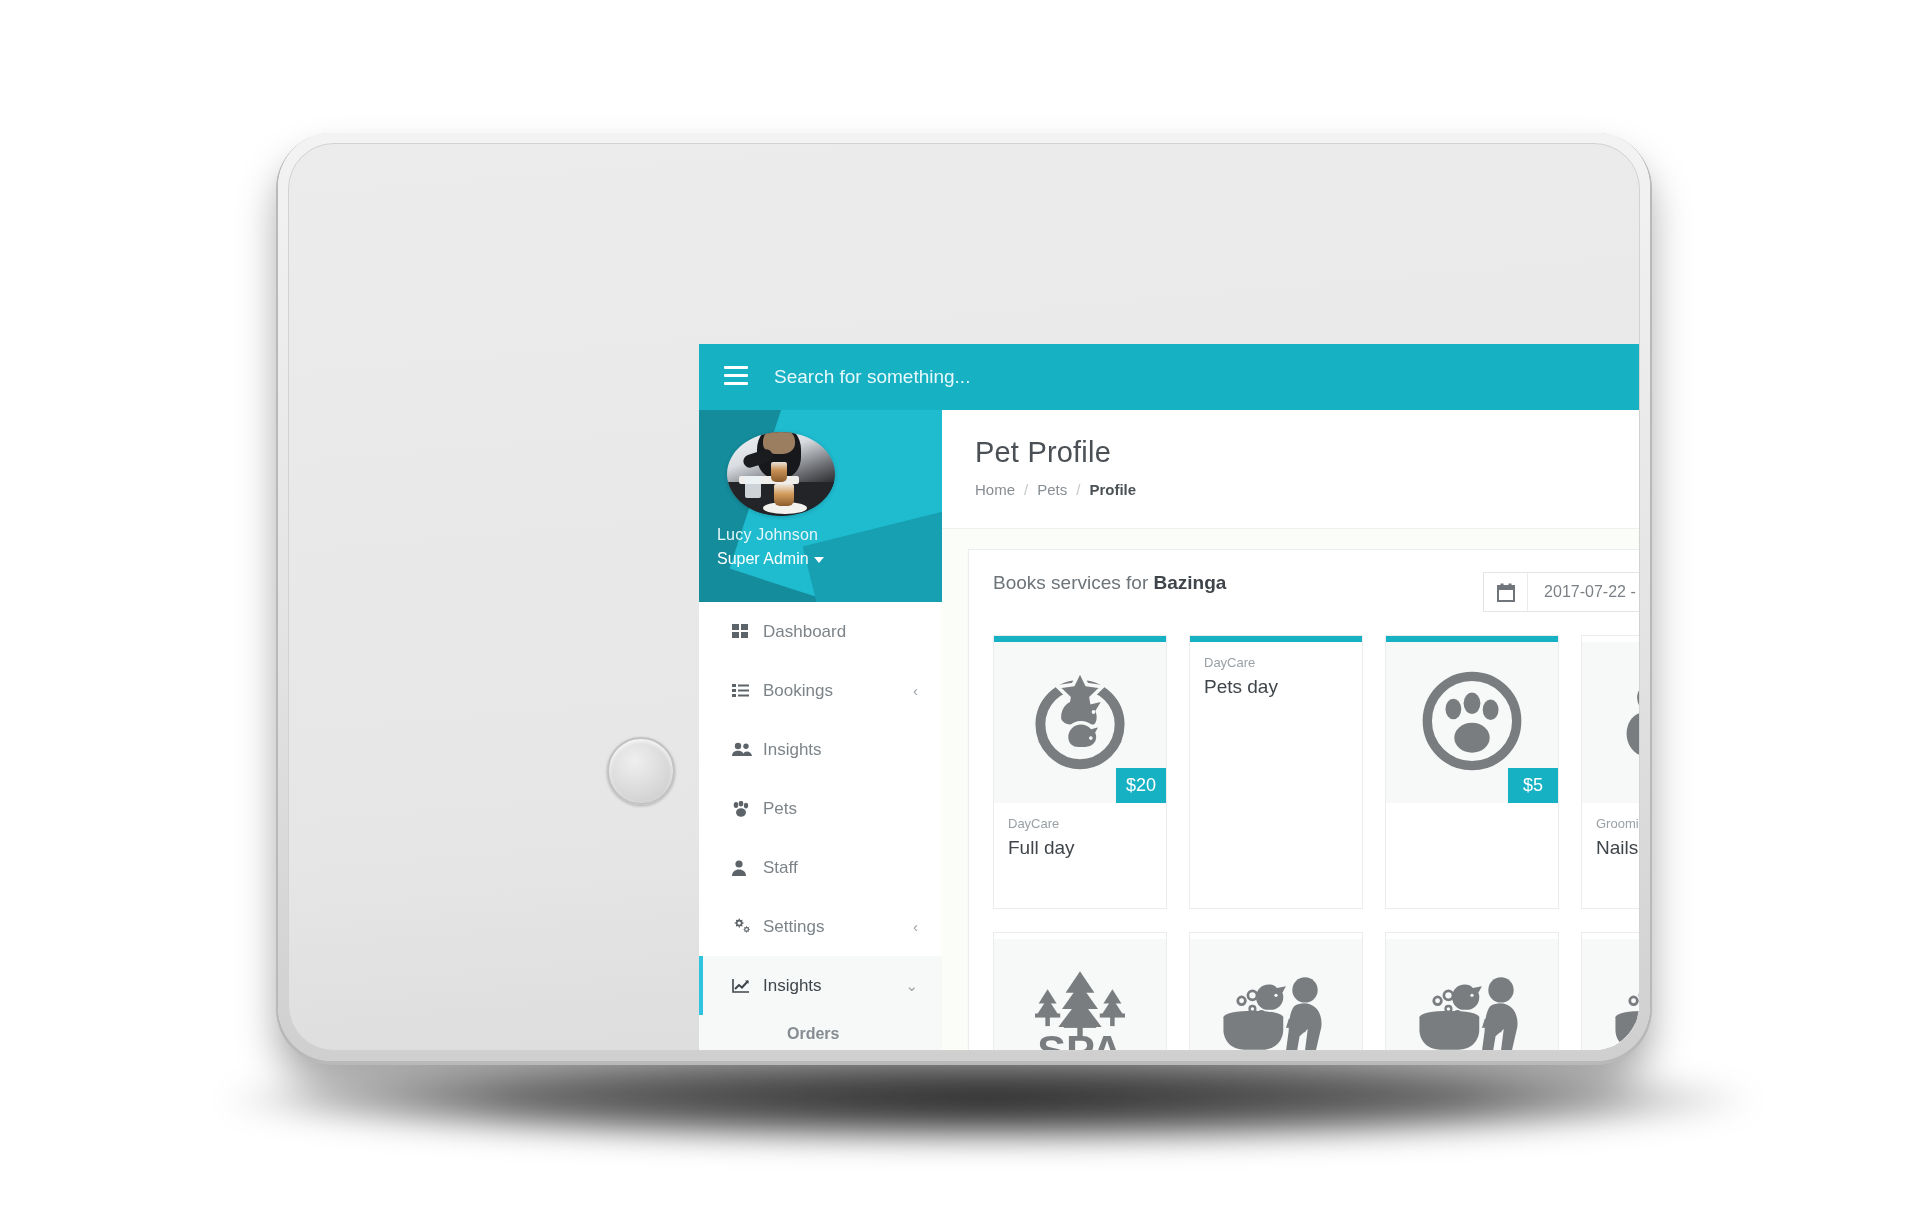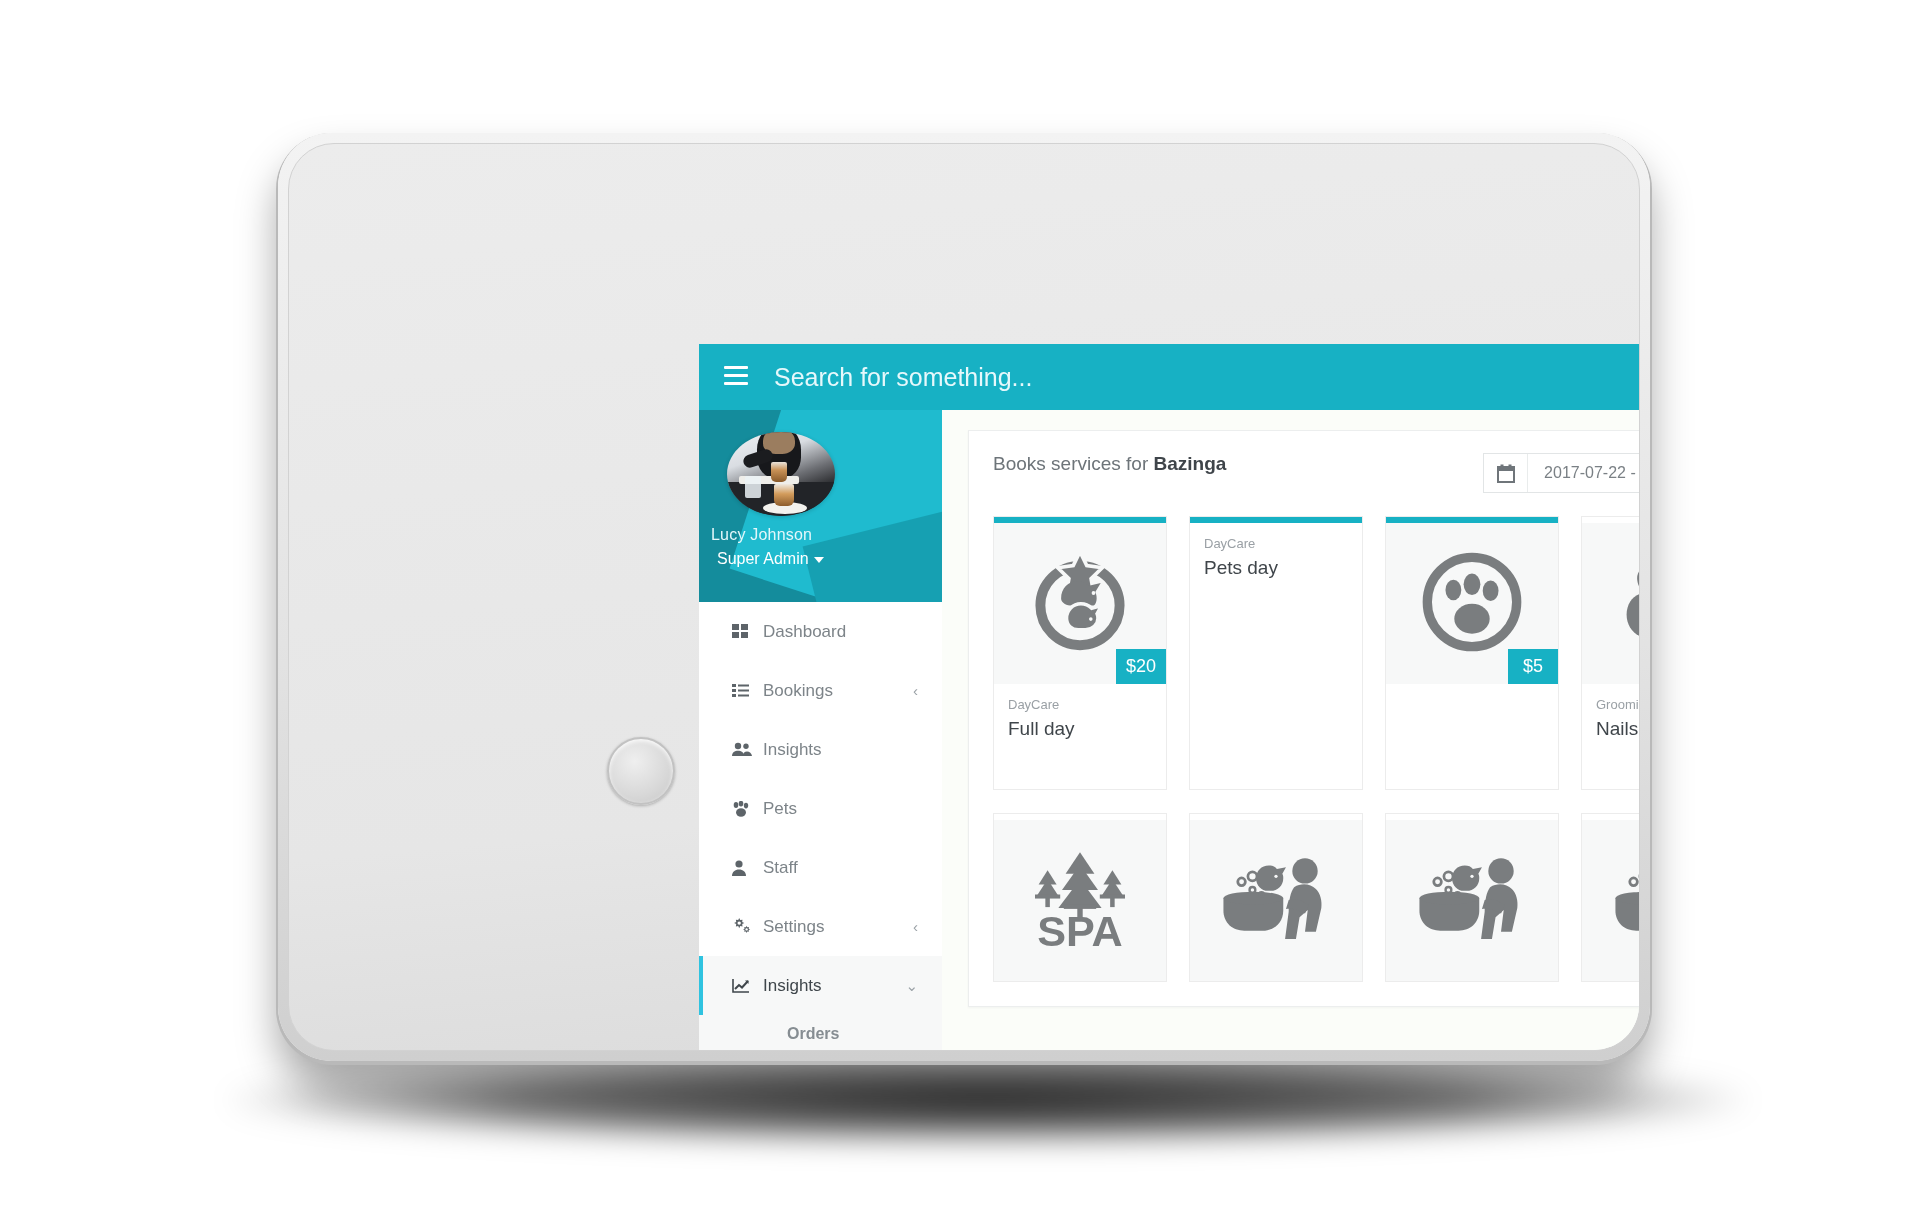--- a/index.html
+++ b/index.html
@@ -45,21 +45,21 @@
   
   #topbar{
     position:absolute; left:0; top:0; width:1112px; height:66px;
     background:#17b1c4;
   }
   #hamburger{ position:absolute; left:25px; top:22px; width:24px; height:20px; cursor:pointer;}
   #hamburger i{ display:block; height:3px; background:#fff; margin-bottom:5px; border-radius:1px;}
   #search-input{
     position:absolute; left:75px; top:14px; width:600px; height:38px;
     background:transparent; border:none; outline:none; color:#4c1d95;
-    font-family:"Liberation Sans", sans-serif; font-size:25px;
+    font-family:"Liberation Sans", sans-serif; font-size:19px;
   }
   #search-input::placeholder{ color:#e6f8fb; opacity:1;}
 
   
   #sidebar{
     position:absolute; left:0; top:66px; width:243px; bottom:0;
     background:#ffffff; overflow:hidden;
   }
   #profile-block{
     position:relative; width:243px; height:192px; overflow:hidden;
@@ -110,21 +110,21 @@
     background:#f3f2ee;
   }
   #avatar .a-glass{
     position:absolute; left:18px; top:44px; width:16px; height:22px; border-radius:2px;
     background:rgba(235,242,246,.85);
   }
   #avatar .a-tray{
     position:absolute; left:12px; top:44px; width:60px; height:8px; background:#efeeea; border-radius:2px;
   }
   #profile-name{
-    position:absolute; left:12px; top:116px; color:#e4f7fa; font-size:16px; letter-spacing:.2px;
+    position:absolute; left:18px; top:116px; color:#e4f7fa; font-size:16px; letter-spacing:.2px;
   }
   #profile-role{
     position:absolute; left:18px; top:140px; color:#ffffff; font-size:16px; cursor:pointer;
   }
   #profile-role .caret{ display:inline-block; margin-left:5px;
     border-left:5px solid transparent; border-right:5px solid transparent; border-top:6px solid #fff;
     vertical-align:middle;}
 
   .nav-item{
     position:relative; height:59px; display:flex; align-items:center;
@@ -315,20 +315,24 @@
         <div id="subnav-wrap">
             <div class="nav-sub">
               <span>Orders</span>
             </div>
           </div>
 
       </div>
 
       <div id="content">
 
+        <div id="page-head">
+          <div id="page-title">Pet Profile</div>
+          <div id="breadcrumb"><span class="crumb">Home</span><span class="sep">/</span><span class="crumb">Pets</span><span class="sep">/</span><span class="crumb-current">Profile</span></div>
+        </div>
 
         <div id="panels">
 
           <div id="services-panel" class="panel">
             <div id="services-head">
               <div id="services-title">
                 <span>Books services for </span><b>Bazinga</b>
               </div>
 
               <div id="daterange">

